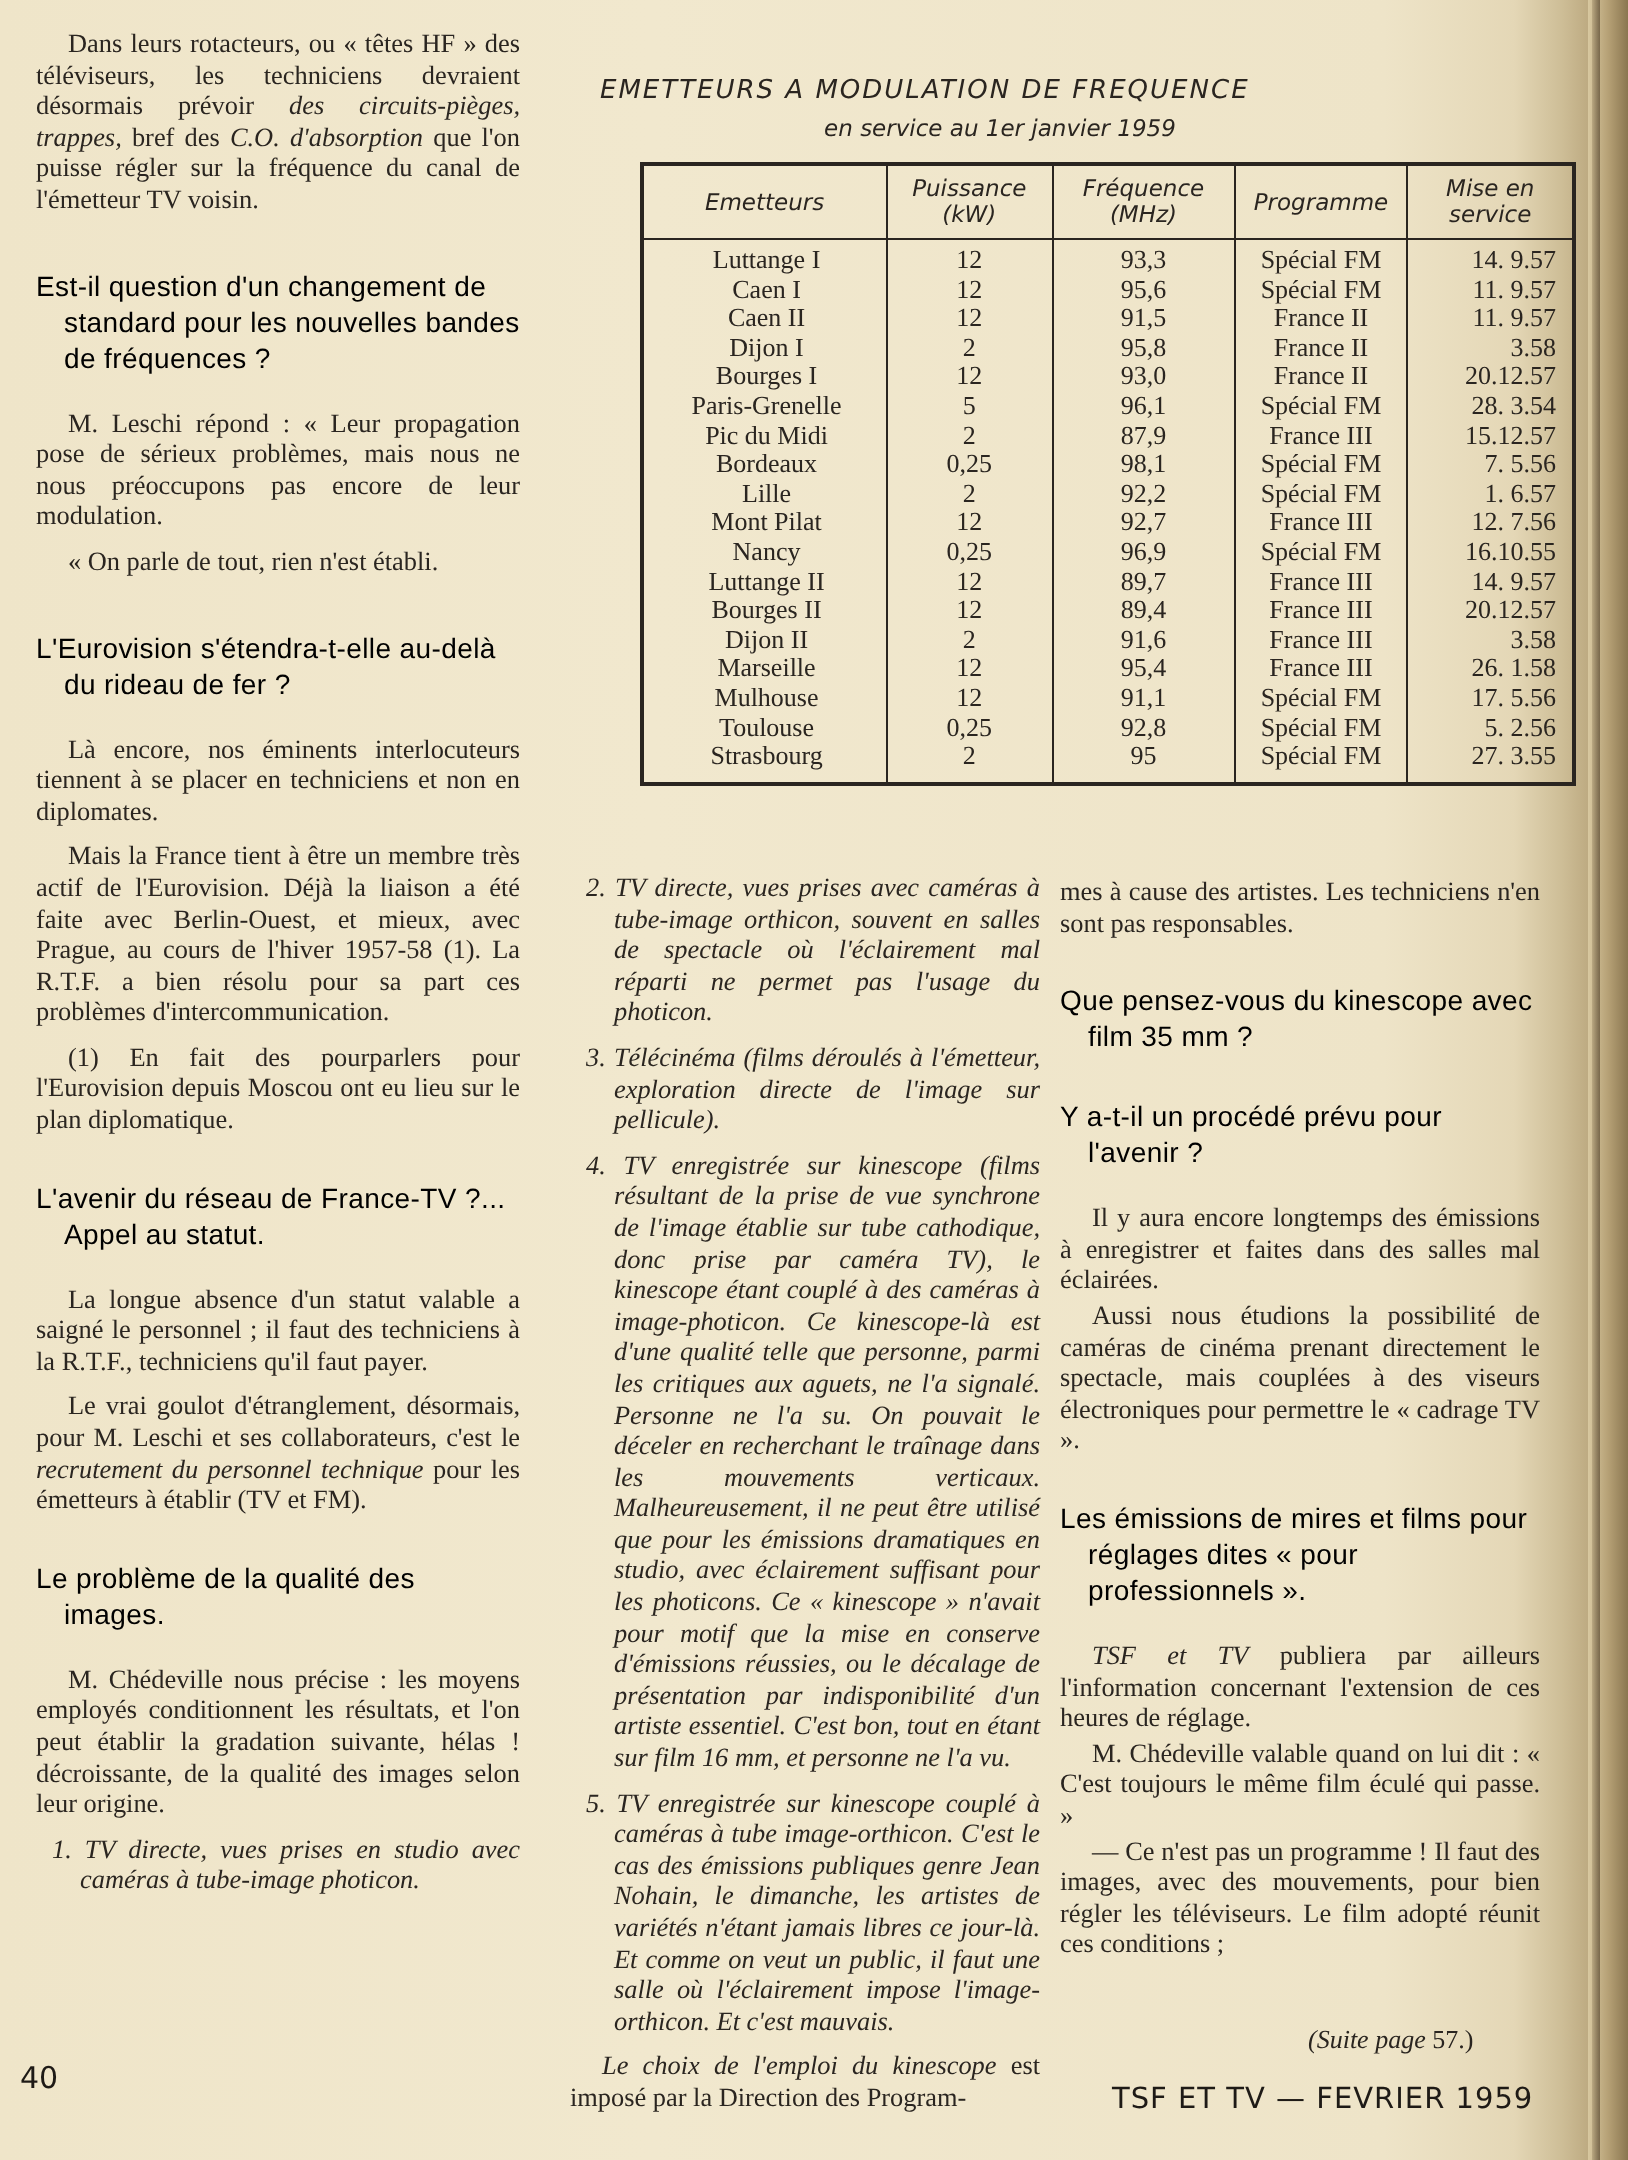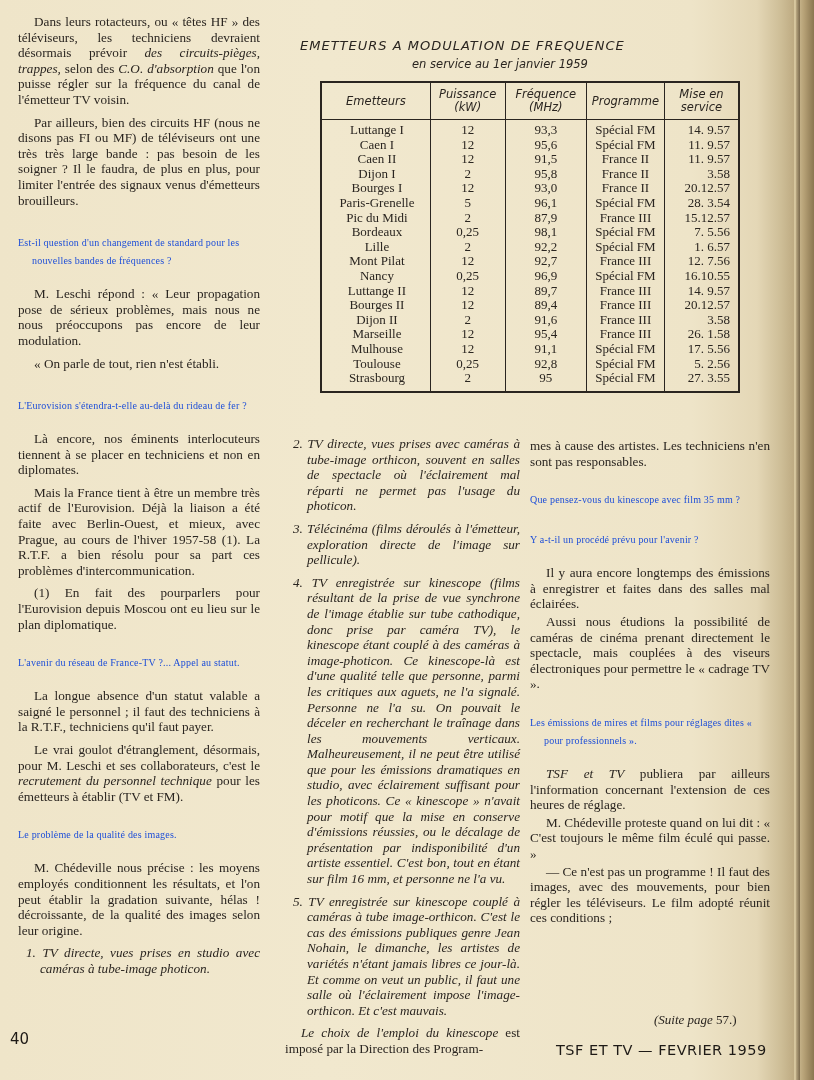--- a/index.html
+++ b/index.html
@@ -15,43 +15,43 @@
       background: linear-gradient(90deg, #d8c8a0 0%, #b6a176 50%, #8a7650 100%);
     }
     .edge2 {
       position: absolute; right: 14px; top: 0; width: 4px; height: 1080px;
       background: linear-gradient(90deg, rgba(120,100,70,0.25), rgba(70,55,35,0.6));
     }
     .col { position: absolute; font-size: 13.2px; line-height: 15.6px; }
     .col p { margin: 0 0 7px 0; text-align: justify; text-indent: 16px; hyphens: manual; }
     .col p.noindent { text-indent: 0; }
     .h {
-      font-family: Liberation Serif, serif;
-      font-size: 10px; line-height: 18px; color: #1d4ed8; margin: 22px 0 16px 0;
+      font-family: Liberation Sans, sans-serif;
+      font-size: 14px; line-height: 18px; color: #000000; margin: 22px 0 16px 0;
       padding-left: 14px; text-indent: -14px; letter-spacing: 0.2px;
     }
     .list { margin: 0 0 7px 0; padding-left: 22px; text-indent: -14px; text-align: justify; font-style: italic; }
     em { font-style: italic; }
 
     #col1 { left: 18px; top: 14px; width: 242px; }
     #col2 { left: 285px; top: 436px; width: 235px; }
     #col3 { left: 530px; top: 438px; width: 240px; }
 
     .tbl-title {
       position: absolute; left: 300px; top: 38px; width: 400px; 
       font-family: "DejaVu Sans", "Liberation Sans", sans-serif; font-style: italic;
       font-size: 13px; letter-spacing: 1px; color: #2a2520;
     }
     .tbl-sub {
       position: absolute; left: 300px; top: 57px; width: 400px; text-align: center;
       font-family: "DejaVu Sans", "Liberation Sans", sans-serif; font-style: italic;
       font-size: 11.5px; color: #2a2520;
     }
     table.fm {
-      position: absolute; left: 320px; top: 81px; width: 420px;
+      position: absolute; left: 320px; top: 81px; width: 468px;
       border-collapse: collapse; border: 2px solid #2a2520;
       font-size: 13px;
     }
     table.fm th {
       font-family: "DejaVu Sans", "Liberation Sans", sans-serif; font-style: italic;
       font-weight: normal; font-size: 11.5px; line-height: 13px;
       border: 1.5px solid #2a2520; padding: 2px 2px; height: 32px;
     }
     table.fm td {
       border-left: 1.5px solid #2a2520; border-right: 1.5px solid #2a2520;
@@ -218,22 +218,21 @@
         <td class="name">Strasbourg</td>
         <td class="num">2</td>
         <td class="num">95</td>
         <td class="prog">Spécial FM</td>
         <td class="date">27. 3.55</td>
       </tr>
     </tbody>
 </table>
 
 <div class="col" id="col1">
-  <p><span>Dans leurs rotacteurs, ou « têtes HF » des téléviseurs, les techniciens devraient désormais prévoir </span><em>des circuits-pièges, trappes,</em><span> selon des </span><em>C.O. d'absorption</em><span> que l'on puisse régler sur la fréquence du canal de l'émetteur TV voisin.</span></p>
-  <p>Par ailleurs, bien des circuits HF (nous ne disons pas FI ou MF) de téléviseurs ont une très très large bande : pas besoin de les soigner ? Il le faudra, de plus en plus, pour limiter l'entrée des signaux venus d'émetteurs brouilleurs.</p>
+  <p><span>Dans leurs rotacteurs, ou « têtes HF » des téléviseurs, les techniciens devraient désormais prévoir </span><em>des circuits-pièges, trappes,</em><span> bref des </span><em>C.O. d'absorption</em><span> que l'on puisse régler sur la fréquence du canal de l'émetteur TV voisin.</span></p>
   <div class="h" style="margin-top:26px">Est-il question d'un changement de standard pour les nouvelles bandes de fréquences ?</div>
   <p>M. Leschi répond : « Leur propagation pose de sérieux problèmes, mais nous ne nous préoccupons pas encore de leur modulation.</p>
   <p>« On parle de tout, rien n'est établi.</p>
   <div class="h" style="margin-top:26px">L'Eurovision s'étendra-t-elle au-delà du rideau de fer ?</div>
   <p>Là encore, nos éminents interlocuteurs tiennent à se placer en techniciens et non en diplomates.</p>
   <p>Mais la France tient à être un membre très actif de l'Eurovision. Déjà la liaison a été faite avec Berlin-Ouest, et mieux, avec Prague, au cours de l'hiver 1957-58 (1). La R.T.F. a bien résolu pour sa part ces problèmes d'intercommunication.</p>
   <p>(1) En fait des pourparlers pour l'Eurovision depuis Moscou ont eu lieu sur le plan diplomatique.</p>
   <div class="h">L'avenir du réseau de France-TV ?... Appel au statut.</div>
   <p>La longue absence d'un statut valable a saigné le personnel ; il faut des techniciens à la R.T.F., techniciens qu'il faut payer.</p>
   <p><span>Le vrai goulot d'étranglement, désormais, pour M. Leschi et ses collaborateurs, c'est le </span><em>recrutement du personnel technique</em><span> pour les émetteurs à établir (TV et FM).</span></p>
@@ -251,20 +250,20 @@
 </div>
 
 <div class="col" id="col3">
   <p class="noindent">mes à cause des artistes. Les techniciens n'en sont pas responsables.</p>
   <div class="h">Que pensez-vous du kinescope avec film 35 mm ?</div>
   <div class="h">Y a-t-il un procédé prévu pour l'avenir ?</div>
   <p style="margin-bottom:2px">Il y aura encore longtemps des émissions à enregistrer et faites dans des salles mal éclairées.</p>
   <p>Aussi nous étudions la possibilité de caméras de cinéma prenant directement le spectacle, mais couplées à des viseurs électroniques pour permettre le « cadrage TV ».</p>
   <div class="h">Les émissions de mires et films pour réglages dites « pour professionnels ».</div>
   <p style="margin-bottom:2px"><em>TSF et TV</em><span> publiera par ailleurs l'information concernant l'extension de ces heures de réglage.</span></p>
-  <p style="margin-bottom:2px">M. Chédeville proteste quand on lui dit : « C'est toujours le même film éculé qui passe. »</p>
+  <p style="margin-bottom:2px">M. Chédeville valable quand on lui dit : « C'est toujours le même film éculé qui passe. »</p>
   <p>— Ce n'est pas un programme ! Il faut des images, avec des mouvements, pour bien régler les téléviseurs. Le film adopté réunit ces conditions ;</p>
 </div>
 
 <div class="suite"><em>(Suite page</em><span> 57.)</span></div>
 
 <div class="pagenum">40</div>
 <div class="footer">TSF ET TV — FEVRIER 1959</div>
 
 </body></html>

